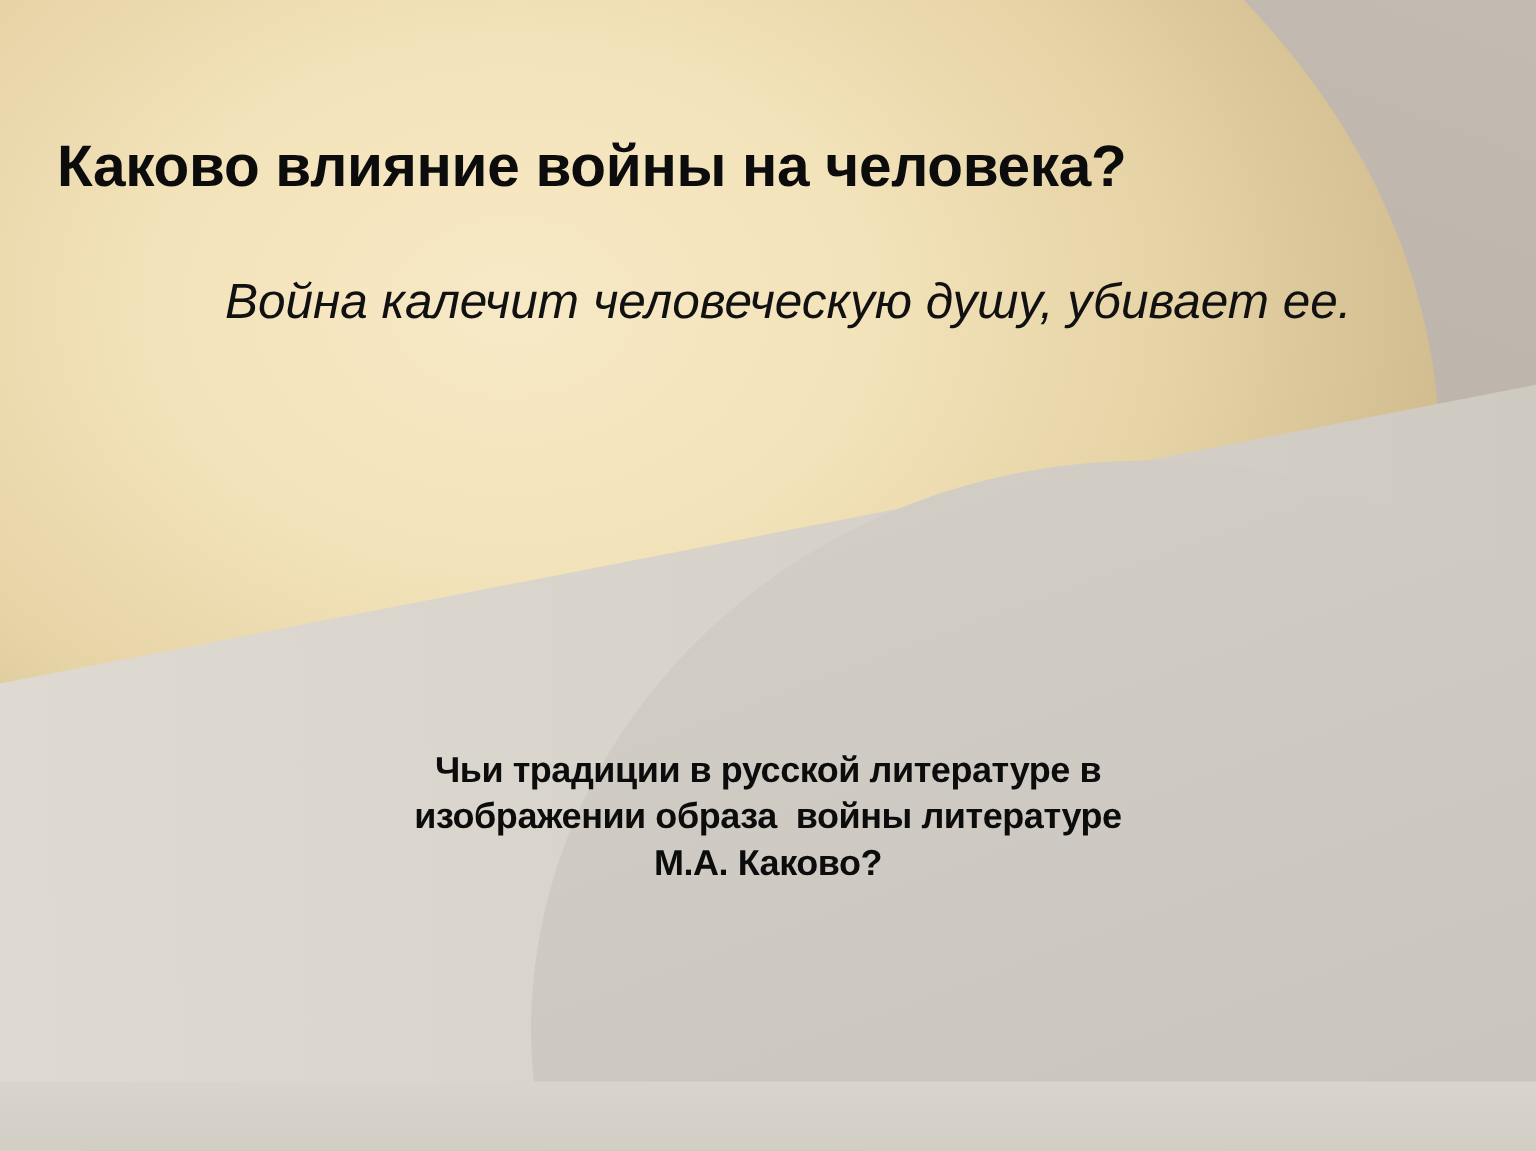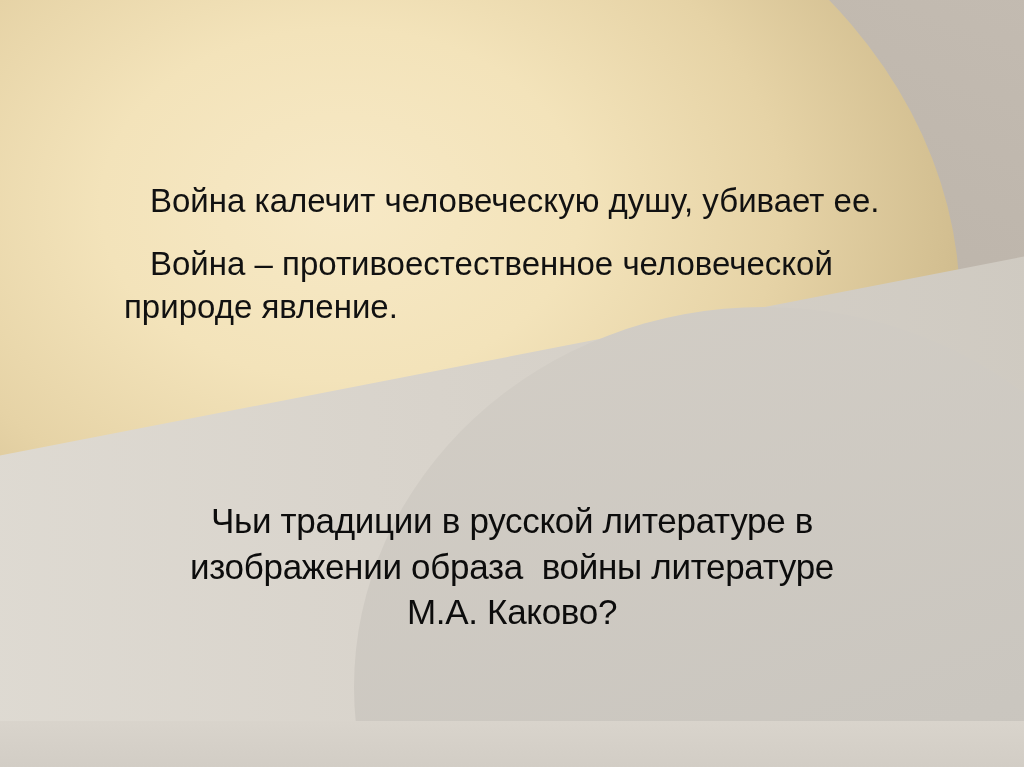--- a/index.html
+++ b/index.html
@@ -105,39 +105,40 @@
     color: #0c0c0c;
     letter-spacing: -0.2px;
     white-space: nowrap;
   }
 
   #body-block {
     position: absolute;
     left: 124px;
     top: 180px;
     width: 790px;
+    font-style: italic;
   }
 
   .body-para {
     font-size: 33px;
     line-height: 1.30;
     color: #111111;
     text-indent: 26px;
     margin: 0 0 20px 0;
     white-space: pre-wrap;
   }
 
   #question-block {
     position: absolute;
     left: 50px;
     top: 498px;
     width: 924px;
     text-align: center;
-    font-size: 35px;
-    font-weight: normal;
+    font-size: 24px;
+    font-weight: bold;
     line-height: 1.30;
     color: #0c0c0c;
     letter-spacing: -0.3px;
   }
 
   .question-line {
     display: block;
     white-space: pre;
   }
 </style>
@@ -148,24 +149,24 @@
 
   <div class="bg-layer" id="bg-base"></div>
   <div class="bg-layer" id="bg-right-wedge"></div>
   <div class="bg-layer" id="bg-ellipse"></div>
   <div class="bg-layer" id="bg-diagonal"></div>
   <div class="bg-layer" id="bg-bottom-curve"></div>
   <div class="bg-layer" id="bg-bottom-strip"></div>
 
   <div id="content">
 
+    <h1 id="slide-title">Каково влияние войны на человека?</h1>
 
     <div id="body-block">
       <p class="body-para">Война калечит человеческую душу, убивает ее.</p>
-      <p class="body-para">Война – противоестественное человеческой природе явление.</p>
     </div>
 
     <div id="question-block">
       <span class="question-line">Чьи традиции в русской литературе в</span>
       <span class="question-line">изображении образа  войны литературе</span>
       <span class="question-line">М.А. Каково?</span>
     </div>
 
   </div>
 </div>

